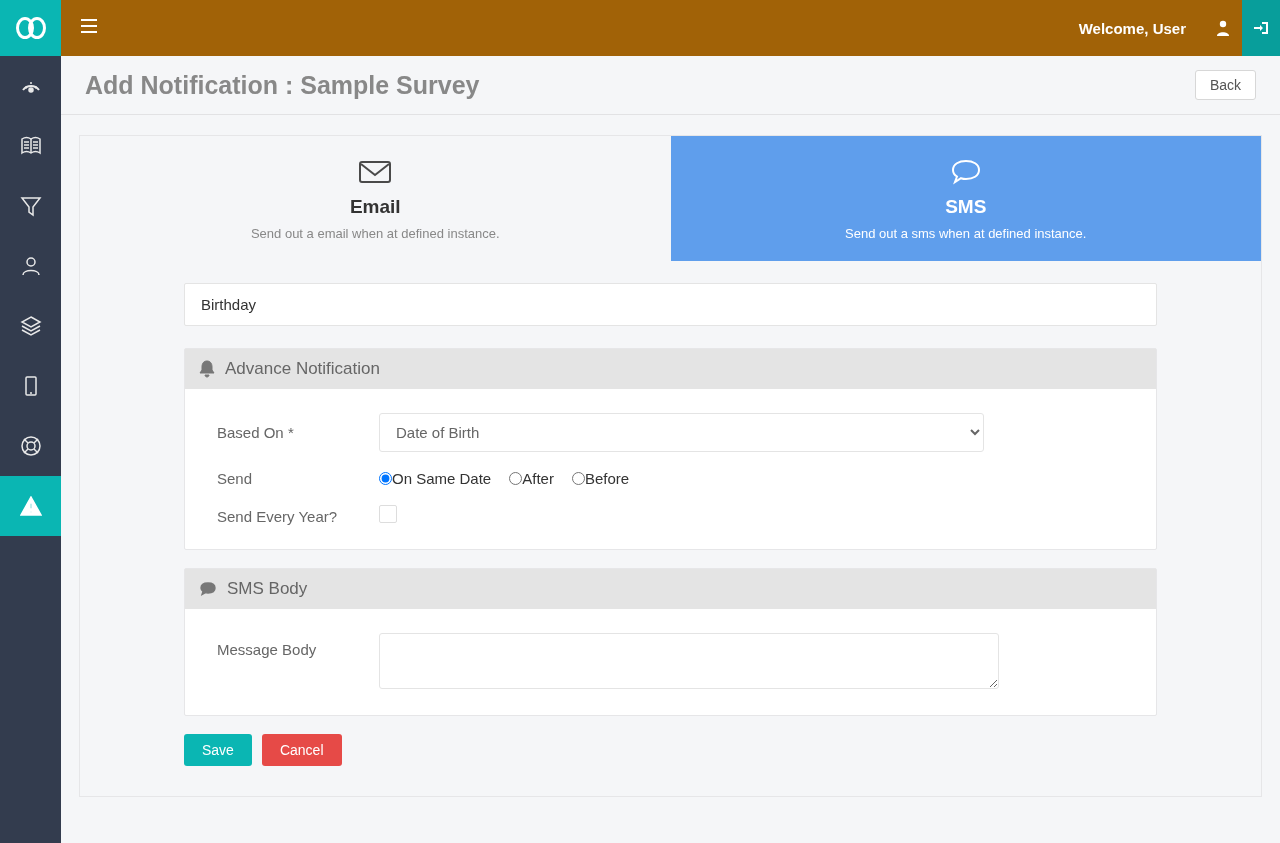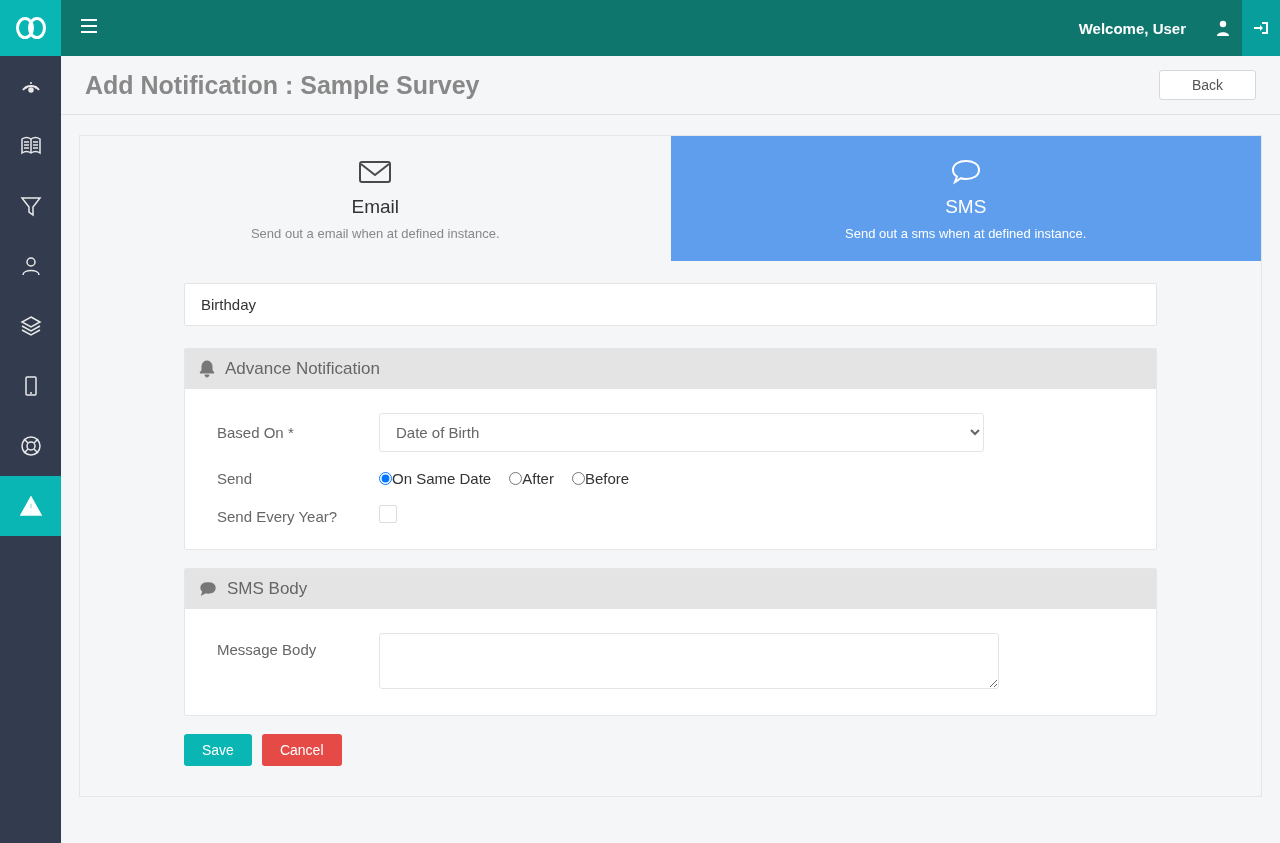--- a/index.html
+++ b/index.html
@@ -3,21 +3,21 @@
 <meta charset="utf-8">
 <style>
 * { margin:0; padding:0; box-sizing:border-box; }
 body { font-family: -apple-system, BlinkMacSystemFont, "Segoe UI", "Source Sans Pro", Helvetica, Arial, sans-serif; background:#f5f6f8; color:#333; overflow:hidden; }
 .app { display:flex; height:100vh; width:100vw; }
 
 
 .top-header {
   position:fixed; top:0; left:0; right:0; height:56px;
   display:flex; align-items:center;
-  background:#0f766e;
+  background:#a16207;
   color:#fff;
   z-index:100;
 }
 .logo-box {
   width:61px; height:56px; display:flex; align-items:center; justify-content:center;
   background:#0ab6b3;
 }
 .logo-svg { fill:none; stroke:#fff; stroke-width:3; }
 .hamburger {
   margin-left:20px; cursor:pointer;
@@ -52,33 +52,33 @@
   overflow-y:auto;
   background:#f5f6f8;
 }
 .page-header {
   display:flex; align-items:center; justify-content:space-between;
   padding:14px 24px;
   border-bottom:1px solid #e2e2e4;
 }
 .page-title { font-size:25px; font-weight:700; color:#888; }
 .back-btn {
-  background:#fff; border:1px solid #d7d7d7; border-radius:3px; padding:6px 32px;
+  background:#fff; border:1px solid #d7d7d7; border-radius:3px; padding:6px 14px;
   font-size:14px; color:#555; cursor:pointer;
 }
 
 .main-panel { margin:20px 18px 10px 18px; border:1px solid #e6e6e8; background:#f5f6f8; }
 
 
 .type-tabs { display:flex; }
 .type-tab {
   flex:1; padding:22px 10px 20px 10px; text-align:center; cursor:pointer;
 }
 .type-tab .tab-icon { margin-bottom:6px; }
-.type-tab .tab-title { font-size:19px; font-weight:400; color:#333; margin-top:2px; }
+.type-tab .tab-title { font-size:19px; font-weight:700; color:#333; margin-top:2px; }
 .type-tab .tab-desc { font-size:13px; color:#888; font-weight:400; margin-top:8px; }
 .type-tab-email { background:#f5f6f8; }
 .type-tab-sms { background:#5f9eec; color:#fff; }
 .type-tab-sms .tab-title { color:#fff; }
 .type-tab-sms .tab-desc { color:#fff; }
 .type-tab svg.ic-mail { stroke:#4a4a4a; fill:none; stroke-width:2; }
 .type-tab-sms svg.ic-chat { stroke:#fff; fill:none; stroke-width:2; }
 
 .form-area { padding:22px 104px 30px 104px; }
 .name-input {

